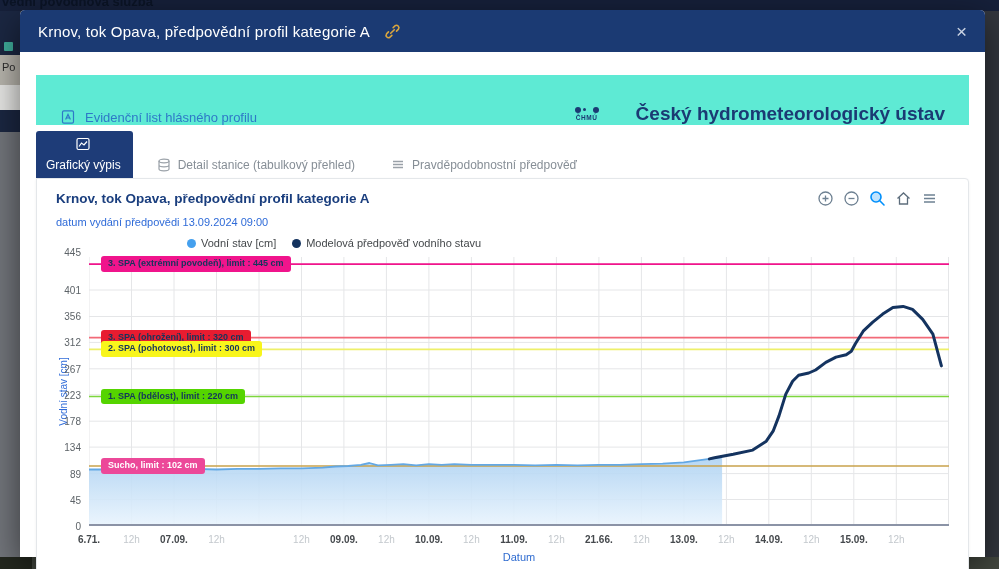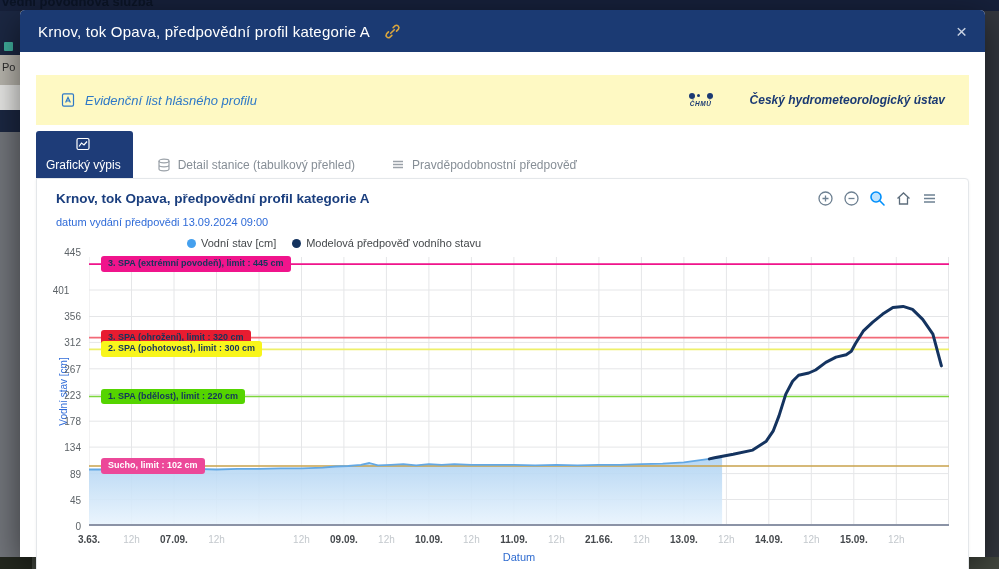--- a/index.html
+++ b/index.html
@@ -23,31 +23,31 @@
 
   
   .modal { position:absolute; left:20px; top:10px; width:965px; height:547px; background:#fff; border-radius:5px 5px 0 0; box-shadow:0 10px 35px rgba(0,0,0,.55); }
   .m-header { height:42px; background:#1b3a73; border-radius:5px 5px 0 0; display:flex; align-items:center; padding:0 18px; }
   .m-title { color:#fff; font-size:15px; letter-spacing:.2px; }
   .m-link-ic { margin-left:14px; display:flex; }
   .m-close { margin-left:auto; color:#c9d2e2; font-size:19px; line-height:1; cursor:pointer; }
   .m-body { padding:23px 16px 0; }
 
   
-  .info { background:#fef9c3; height:50px; display:flex; align-items:center; padding:0 24px;font-style:italic; }
+  .info { background:#5eead4; height:50px; display:flex; align-items:flex-end; padding:0 24px; }
   .doc-link { display:flex; align-items:center; gap:9px; color:#2e79c7; font-size:13px; cursor:pointer; }
   .inst { margin-left:auto; display:flex; align-items:center; gap:9px; }
   .logo { display:flex; flex-direction:column; align-items:center; line-height:1; }
   .logo-dots { display:flex; align-items:center; gap:2px; margin-bottom:2px; }
   .logo-dots i { display:block; border-radius:50%; background:#1b3a73; }
   .d-big { width:6px; height:6px; }
   .d-sm { width:3px; height:3px; }
   .d-gap { width:3px; height:1px; background:transparent !important; }
   .logo-abbr { font-size:6.5px; font-weight:bold; color:#1b3a73; letter-spacing:.5px; }
-  .inst-name { font-size:12px; font-weight:bold; color:#1b3a73;margin-left:28px; }
+  .inst-name { font-size:19px; font-weight:bold; color:#1b3a73;margin-left:28px; }
 
   
   .tabs { display:flex; gap:14px; margin-top:6px; align-items:flex-end; }
   .tab { display:flex; align-items:center; gap:7px; font-size:12px; padding:6px 12px 6px 10px; color:#868e96; cursor:pointer; }
   .tab.active { background:#1e3c78; color:#fff; border-radius:3px 3px 0 0;flex-direction:column; }
   .tab .t-ic { display:flex; }
 
   
   .card { position:relative; border:1px solid #e4e7ea; border-radius:0 4px 4px 4px; height:399px; background:#fff; box-shadow:0 1px 3px rgba(0,0,0,.06); }
   .c-title { position:absolute; left:19px; top:12px; font-size:13.5px; font-weight:bold; color:#1a3e7e; }
@@ -275,23 +275,23 @@
           <div class="xlabel">Datum</div>
         <div class="ytick" style="left: 4px; top: 342px;">0</div>
             <div class="ytick" style="left: 4px; top: 315.512px;">45</div>
             <div class="ytick" style="left: 4px; top: 289.613px;">89</div>
             <div class="ytick" style="left: 4px; top: 263.125px;">134</div>
             <div class="ytick" style="left: 4px; top: 237.225px;">178</div>
             <div class="ytick" style="left: 4px; top: 210.737px;">223</div>
             <div class="ytick" style="left: 4px; top: 184.838px;">267</div>
             <div class="ytick" style="left: 4px; top: 158.35px;">312</div>
             <div class="ytick" style="left: 4px; top: 132.451px;">356</div>
-            <div class="ytick" style="left: 4px; top: 105.963px; text-align: center;">401</div>
+            <div class="ytick" style="left: 4px; top: 105.963px;">401</div>
             <div class="ytick" style="left: 4px; top: 68px;">445</div>
-            <div class="xtick major" style="left: 27px; top: 355px;">3.63.</div>
+            <div class="xtick major" style="left: 27px; top: 355px;">6.71.</div>
             <div class="xtick" style="left: 69.4901px; top: 355px;">12h</div>
             <div class="xtick major" style="left: 111.98px; top: 355px;">07.09.</div>
             <div class="xtick" style="left: 154.47px; top: 355px;">12h</div>
             <div class="xtick major" style="left: 196.96px; top: 355px; margin-top: 36px;">08.09.</div>
             <div class="xtick" style="left: 239.451px; top: 355px;">12h</div>
             <div class="xtick major" style="left: 281.941px; top: 355px;">09.09.</div>
             <div class="xtick" style="left: 324.431px; top: 355px;">12h</div>
             <div class="xtick major" style="left: 366.921px; top: 355px;">10.09.</div>
             <div class="xtick" style="left: 409.411px; top: 355px;">12h</div>
             <div class="xtick major" style="left: 451.901px; top: 355px;">11.09.</div>

